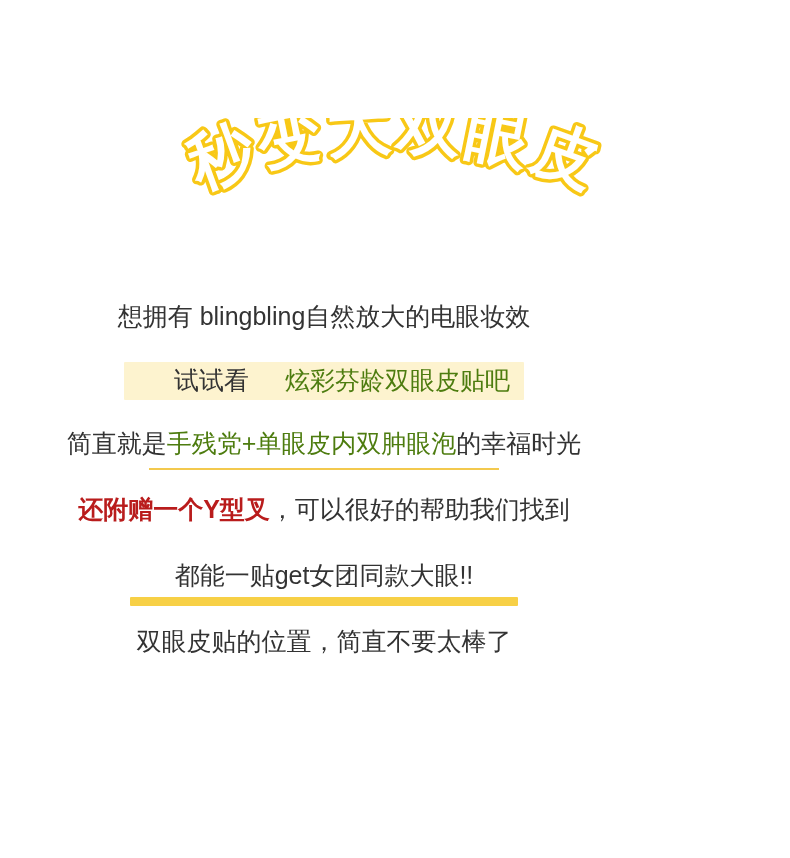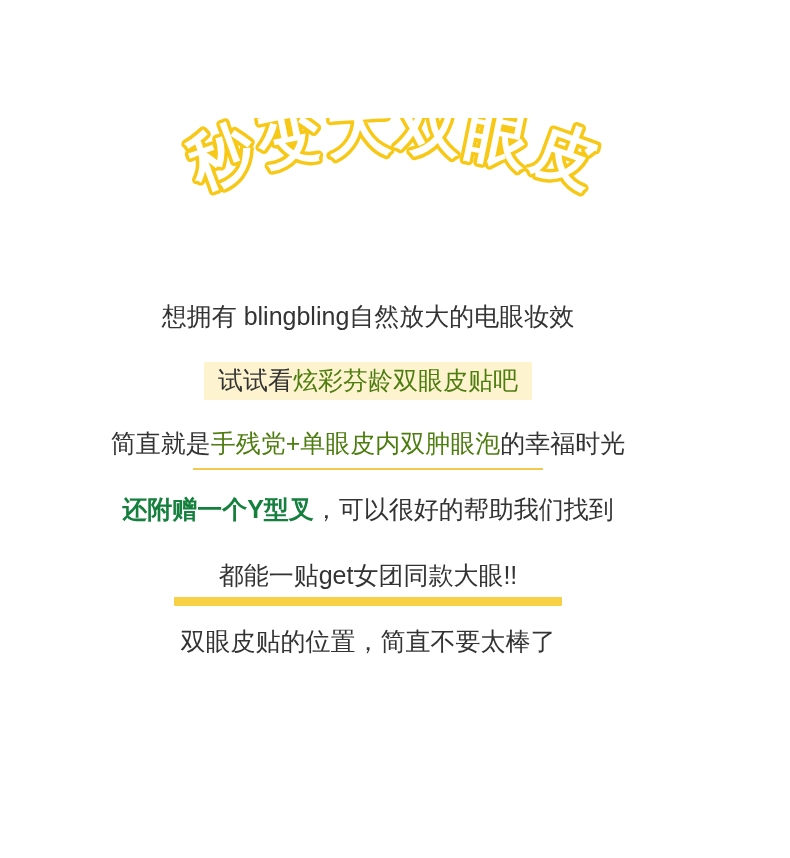--- a/index.html
+++ b/index.html
@@ -46,21 +46,20 @@
     letter-spacing: 3px;
   }
 
   
   .lines {
     position: absolute;
     top: 282px;
     left: 0;
     width: 648px;
     text-align: center;
-    padding-left: 44px;
   }
   .line {
     position: relative;
     font-size: 25px;
     color: #333333;
     line-height: 1.0;
     margin: 0 0 0 0;
     white-space: nowrap;
   }
   .line-1 { height: 68px; line-height: 68px; }
@@ -81,24 +80,25 @@
     content: "";
     position: absolute;
     left: 0; right: 0; top: 0; bottom: 0;
     background: #fdf3cf;
     z-index: 0;
     border-radius: 1px;
   }
   .hl-box > span {
     position: relative;
     z-index: 1;
+    margin-left: 36px;
   }
   .dark { color: #333333; }
   .yellow { color: #4d7c0f; }
-  .yellow-bold { color: #15803d; font-weight: bold; }
+  .yellow-bold { color: #b91c1c; font-weight: bold; }
 
   
   .rule-thin {
     position: absolute;
     height: 2px;
     background: #f3c94e;
     left: 50%;
     transform: translateX(-50%);
   }
   

